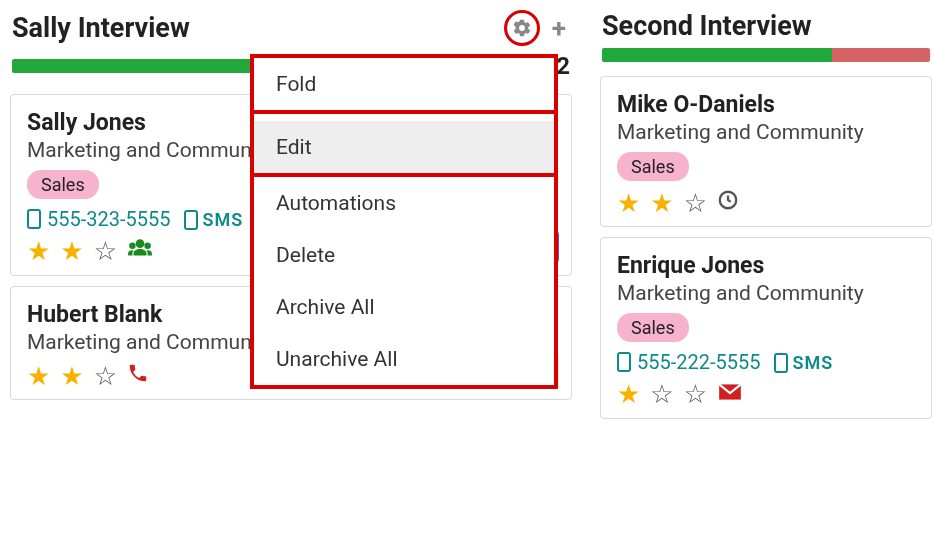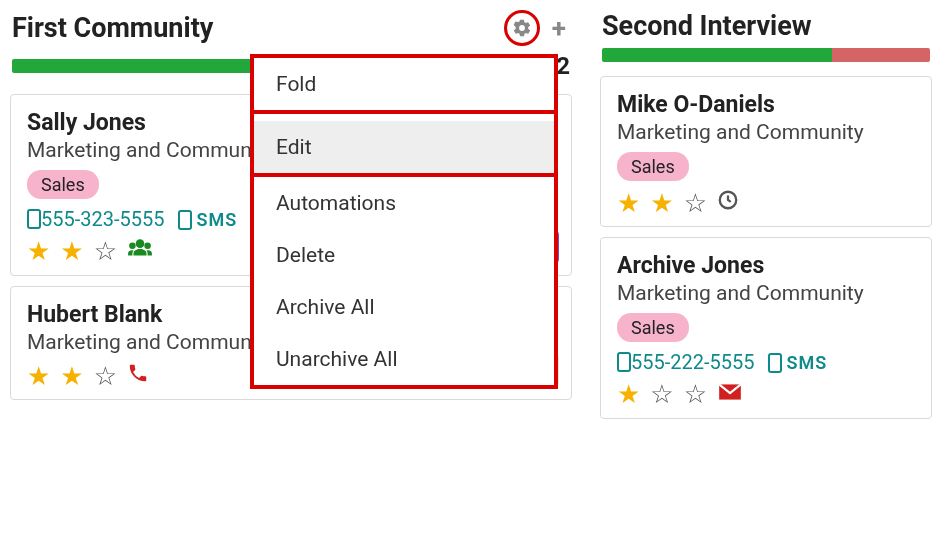--- a/index.html
+++ b/index.html
@@ -117,20 +117,21 @@
       display:flex;
       align-items:center;
       gap: 14px;
       margin-bottom: 6px;
     }
     .phone {
       color: #0f8a8a;
       font-size: 20px;
       display:flex;
       align-items:center;
+      gap:6px;
     }
     .phone-icon {
       display:inline-block;
       width:14px; height:20px;
       border:2px solid #0f8a8a;
       border-radius:3px;
       position:relative;
     }
     .sms {
       color:#0f8a8a;
@@ -198,21 +199,21 @@
       background:#d90000;
     }
   </style>
 </head>
 <body>
 
 <div class="columns">
 
   <div class="column">
     <div class="col-header">
-      <div class="col-title">First Community</div>
+      <div class="col-title">Sally Interview</div>
       <div class="col-controls">
         <div class="gear-circle">
           <span class="gear-icon">
             <svg width="20" height="20" viewBox="0 0 24 24" fill="#888">
                 <path d="M19.4 13a7.5 7.5 0 0 0 .1-1 7.5 7.5 0 0 0-.1-1l2.1-1.6a.5.5 0 0 0 .1-.6l-2-3.5a.5.5 0 0 0-.6-.2l-2.5 1a7.3 7.3 0 0 0-1.7-1l-.4-2.6a.5.5 0 0 0-.5-.4h-4a.5.5 0 0 0-.5.4L9 4.1a7.3 7.3 0 0 0-1.7 1l-2.5-1a.5.5 0 0 0-.6.2l-2 3.5a.5.5 0 0 0 .1.6L4.5 11a7.5 7.5 0 0 0-.1 1 7.5 7.5 0 0 0 .1 1l-2.1 1.6a.5.5 0 0 0-.1.6l2 3.5a.5.5 0 0 0 .6.2l2.5-1a7.3 7.3 0 0 0 1.7 1l.4 2.6a.5.5 0 0 0 .5.4h4a.5.5 0 0 0 .5-.4l.4-2.6a7.3 7.3 0 0 0 1.7-1l2.5 1a.5.5 0 0 0 .6-.2l2-3.5a.5.5 0 0 0-.1-.6Zm-7.4 2.5A3.5 3.5 0 1 1 15.5 12 3.5 3.5 0 0 1 12 15.5Z"></path>
               </svg>
           </span>
         </div>
         <div class="plus-icon">+</div>
       </div>
@@ -307,21 +308,21 @@
           <span class="clock-icon">
             <svg width="22" height="22" viewBox="0 0 24 24" fill="none" stroke="#555" stroke-width="2.5">
                 <circle cx="12" cy="12" r="9"></circle>
                 <path d="M12 7v5l3 2"></path>
               </svg>
           </span>
         </div>
       </div>
 
       <div class="card">
-        <div class="card-name">Archive Jones</div>
+        <div class="card-name">Enrique Jones</div>
         <div class="card-sub">Marketing and Community</div>
         <span class="tag sales">Sales</span>
         <div class="contact-row">
           <span class="phone">
             <span class="phone-icon"></span>
             <span>555-222-5555</span>
           </span>
           <span class="sms">
             <span class="phone-icon"></span>
             <span>SMS</span>

